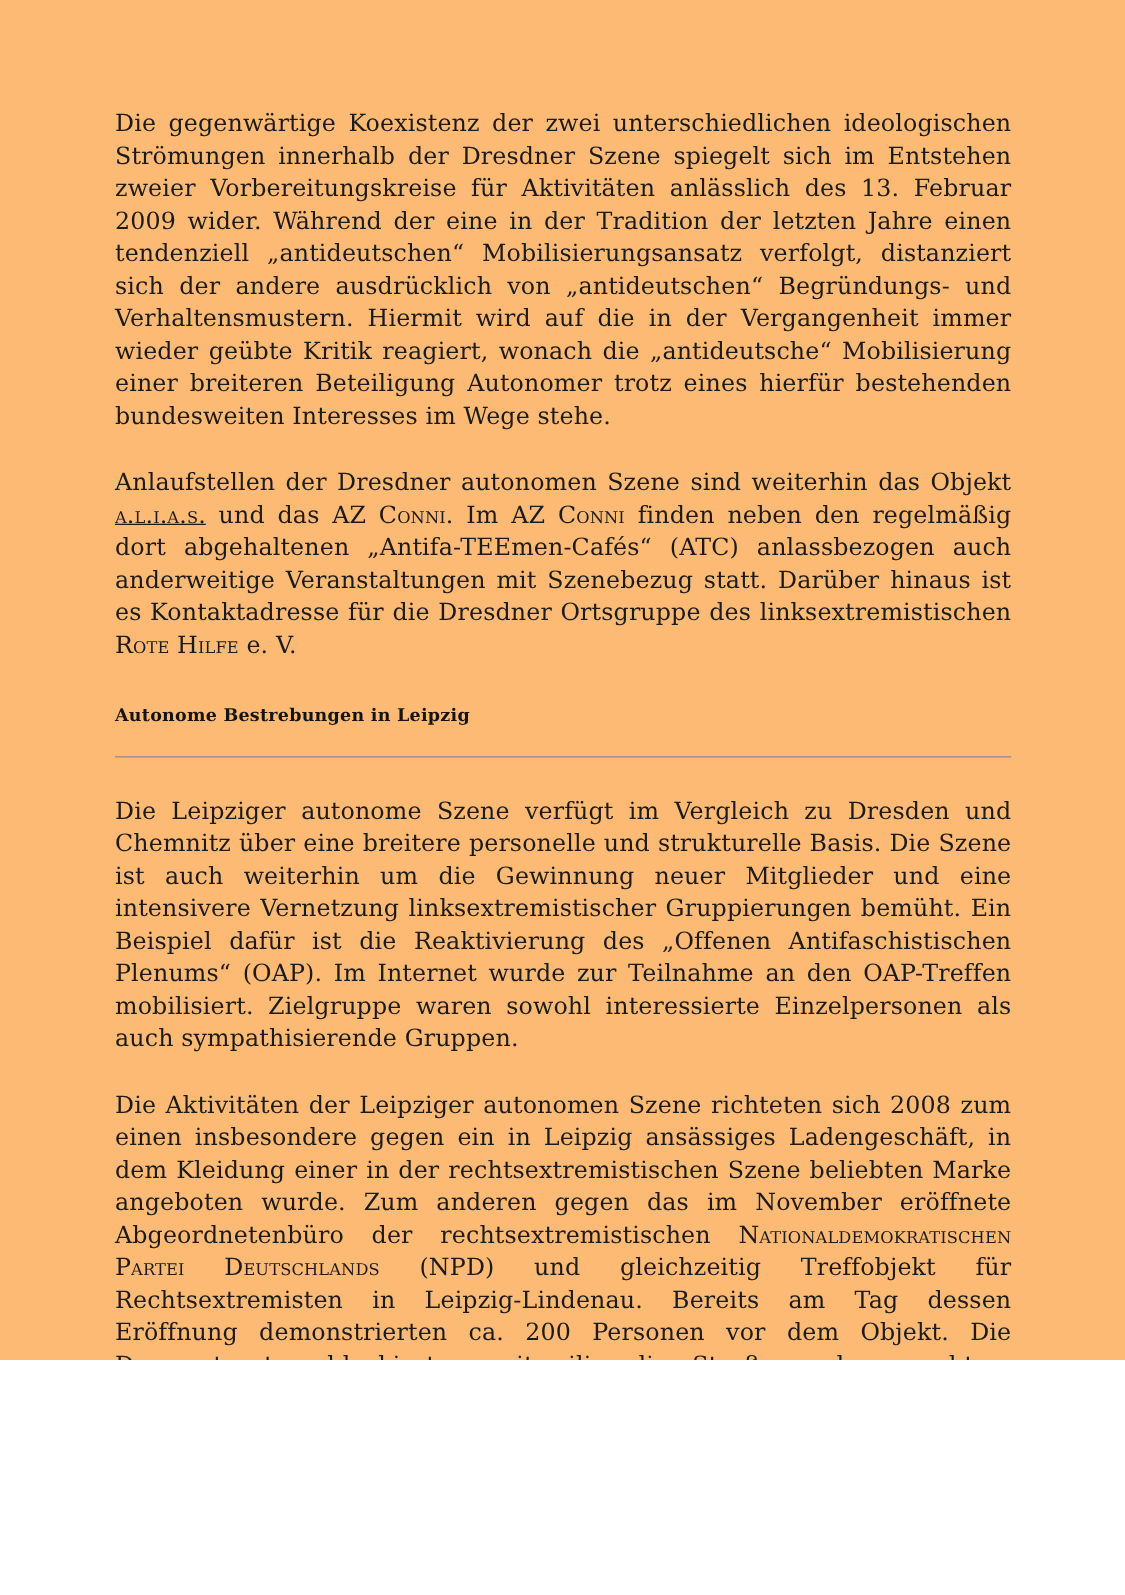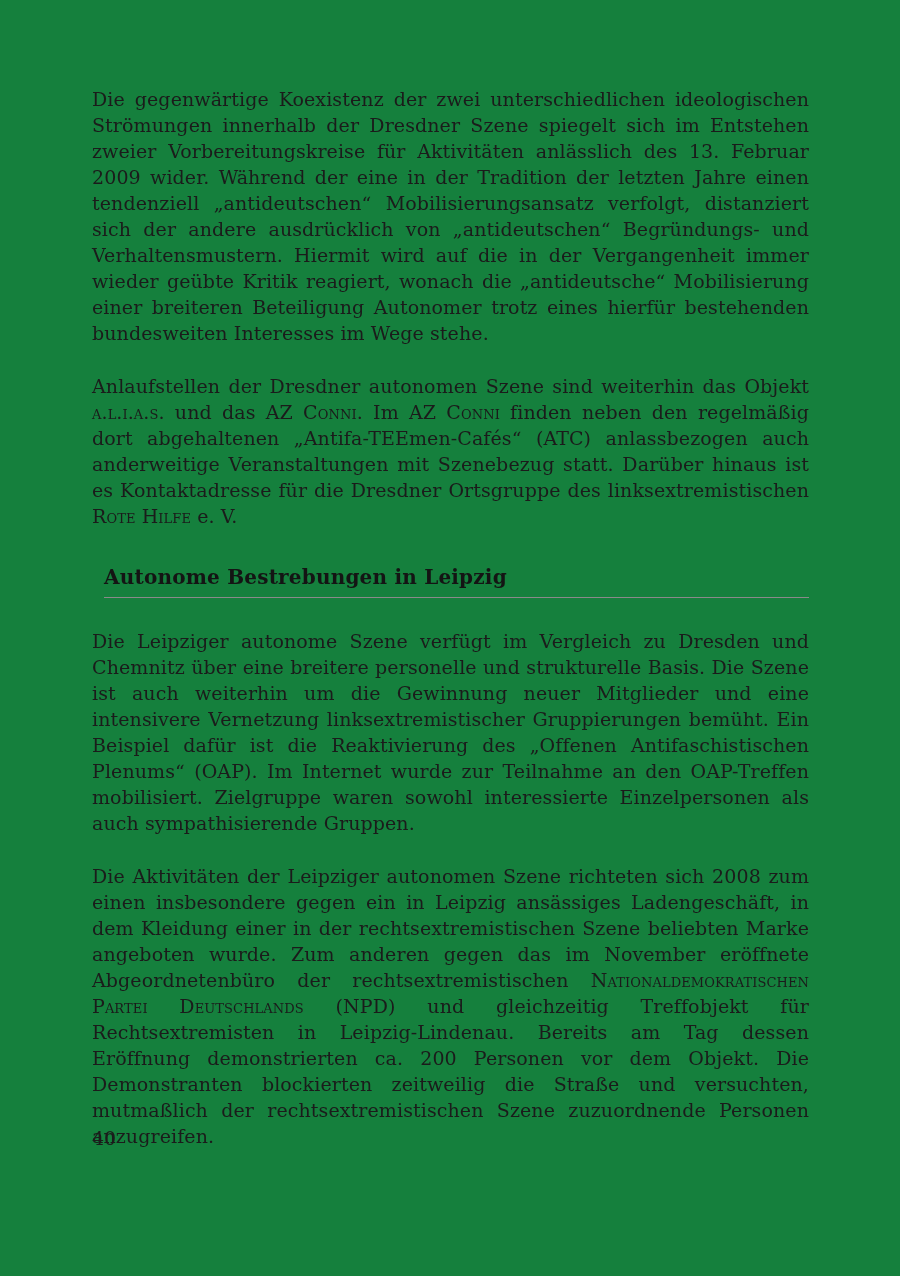--- a/index.html
+++ b/index.html
@@ -7,51 +7,51 @@
     body {
       width: 900px;
       height: 1276px;
       background: #ffffff;
       font-family: "DejaVu Serif", "Liberation Serif", serif;
       color: #1b1b1b;
     }
     .page {
       position: relative;
       width: 900px;
-      height: 1276px;
+      height: 1088px;
       overflow: hidden;
-      background: #15803d;
+      background: #fdba74;
     }
     .textblock {
       position: absolute;
       left: 92px;
       top: 86px;
       width: 717px;
     }
     .para {
       margin: 0 0 27px 0;
       font-size: 19px;
       line-height: 26px;
       text-align: justify;
       hyphens: auto;
       -webkit-hyphens: auto;
       letter-spacing: 0.1px;
     }
     .para.no-gap { margin-bottom: 0; }
     .section-heading {
-      font-size: 20px;
+      font-size: 14px;
       font-weight: bold;
-      margin: 36px 0 30px 12px;
-      padding-bottom: 8px;
+      margin: 36px 0 30px 0;
+      padding-bottom: 24px;
       border-bottom: 1px solid #8a8a8a;
       letter-spacing: 0.2px;
       color: #141414;
     }
     .seg-sc { font-variant: small-caps; }
-    .seg-sc-all { font-variant: small-caps; text-transform: lowercase; }
+    .seg-sc-all { font-variant: small-caps; text-transform: lowercase; text-decoration: underline; }
     .page-number {
       position: absolute;
       left: 92px;
       top: 1127px;
       font-size: 19px;
       color: #1b1b1b;
     }
   </style>
 </head>
 <body>

